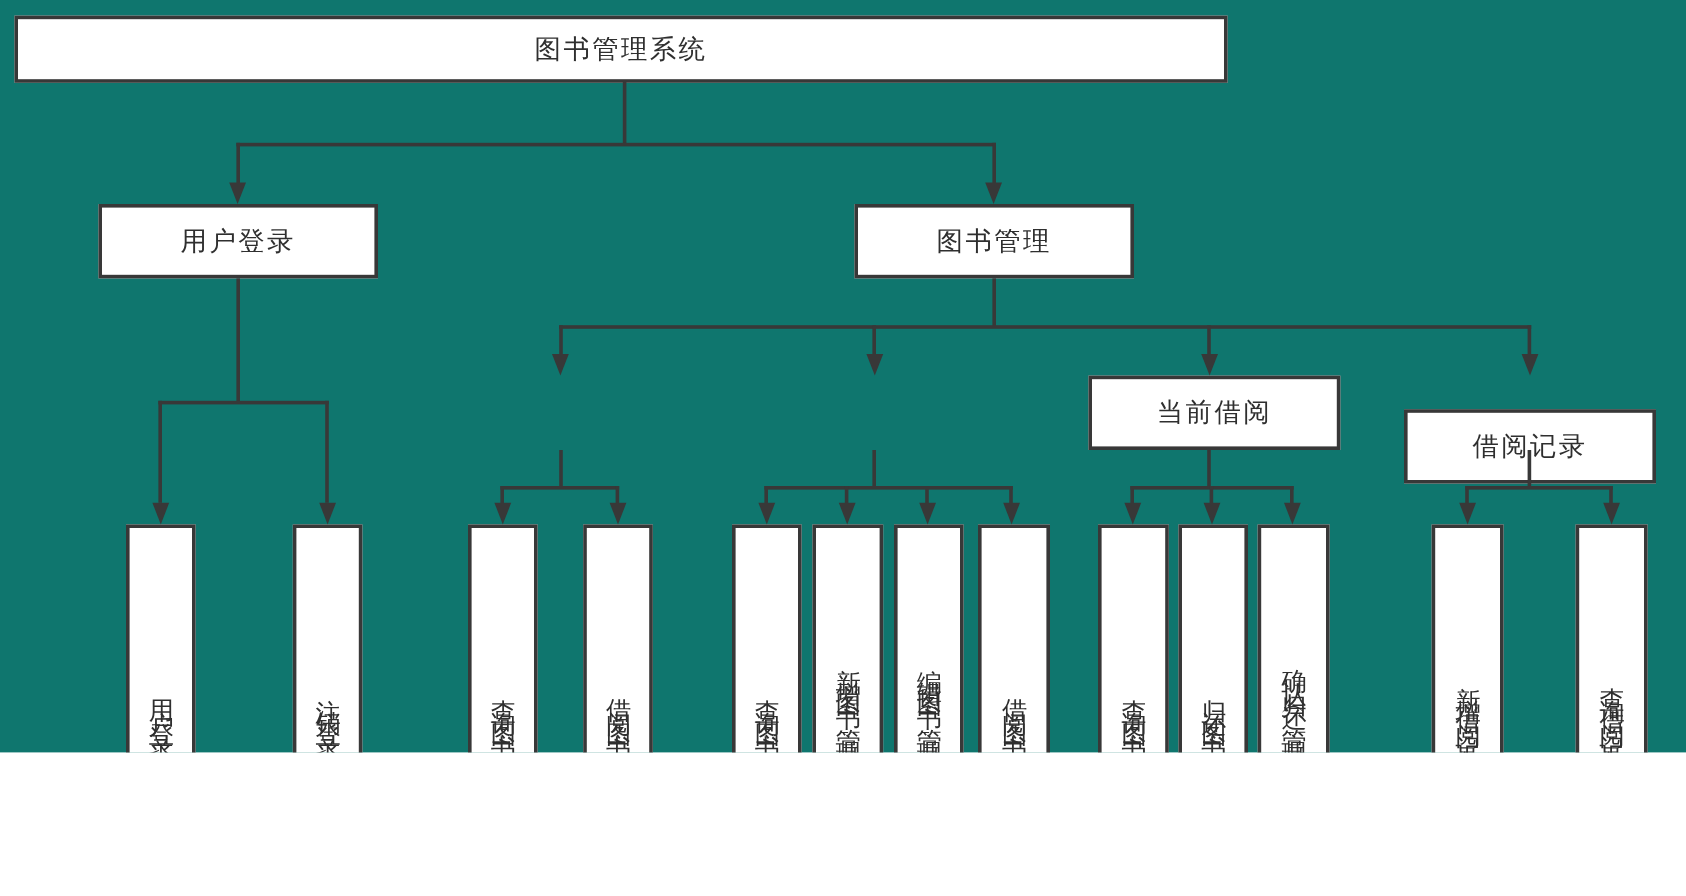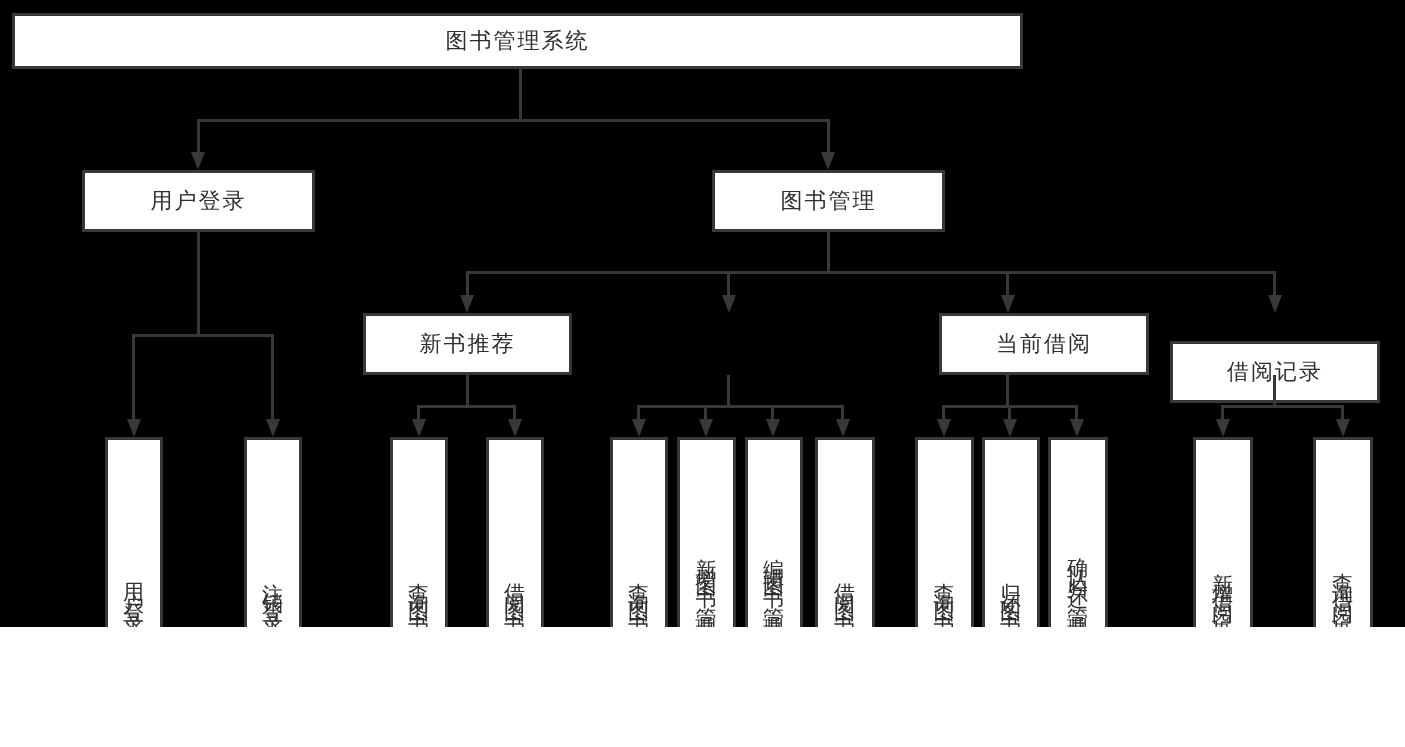--- a/index.html
+++ b/index.html
@@ -1,21 +1,21 @@
 <!DOCTYPE html>
 <html><head>
 <meta charset="utf-8">
 <style>
   html, body { margin: 0; padding: 0; }
   body { background: #ffffff; font-family: "Liberation Sans", sans-serif; }
   #stage {
     position: relative;
     width: 1405px;
     height: 627px;
-    background: #000000;
+    background: #0f766e;
     overflow: hidden;
   }
   .box, .vbox {
     position: absolute;
     box-sizing: border-box;
     border: 3px solid #383838;
     background: #ffffff;
     display: flex;
     align-items: center;
     justify-content: center;
@@ -62,24 +62,23 @@
 <body>
 
 <div id="stage">
 
   <div class="box" style="left:12px; top:13px; width:1011px; height:56px;">图书管理系统</div>
 
   <div class="box" style="left:82px; top:170px; width:233px; height:62px;">用户登录</div>
 
   <div class="box" style="left:712px; top:170px; width:233px; height:62px;text-align:right;">图书管理</div>
 
-  <div class="box" style="left:363px; top:313px; width:209px; height:62px;">新书推荐</div>
 
 
-  <div class="box" style="left:939px; top:313px; width:210px; height:62px;text-align:center;">当前借阅</div>
+  <div class="box" style="left:907px; top:313px; width:210px; height:62px;text-align:center;">当前借阅</div>
 
   <div class="box" style="left:1170px; top:313px; width:210px; height:62px;margin-top:28px;">借阅记录</div>
 
   <div class="vbox" style="left:105px; top:437px; width:58px; height:298px;">用户登录</div>
 
   <div class="vbox" style="left:244px; top:437px; width:58px; height:298px;">注销登录</div>
 
   <div class="vbox" style="left:390px; top:437px; width:58px; height:298px;">查询图书</div>
 
   <div class="vbox" style="left:486px; top:437px; width:58px; height:298px;">借阅图书</div>

